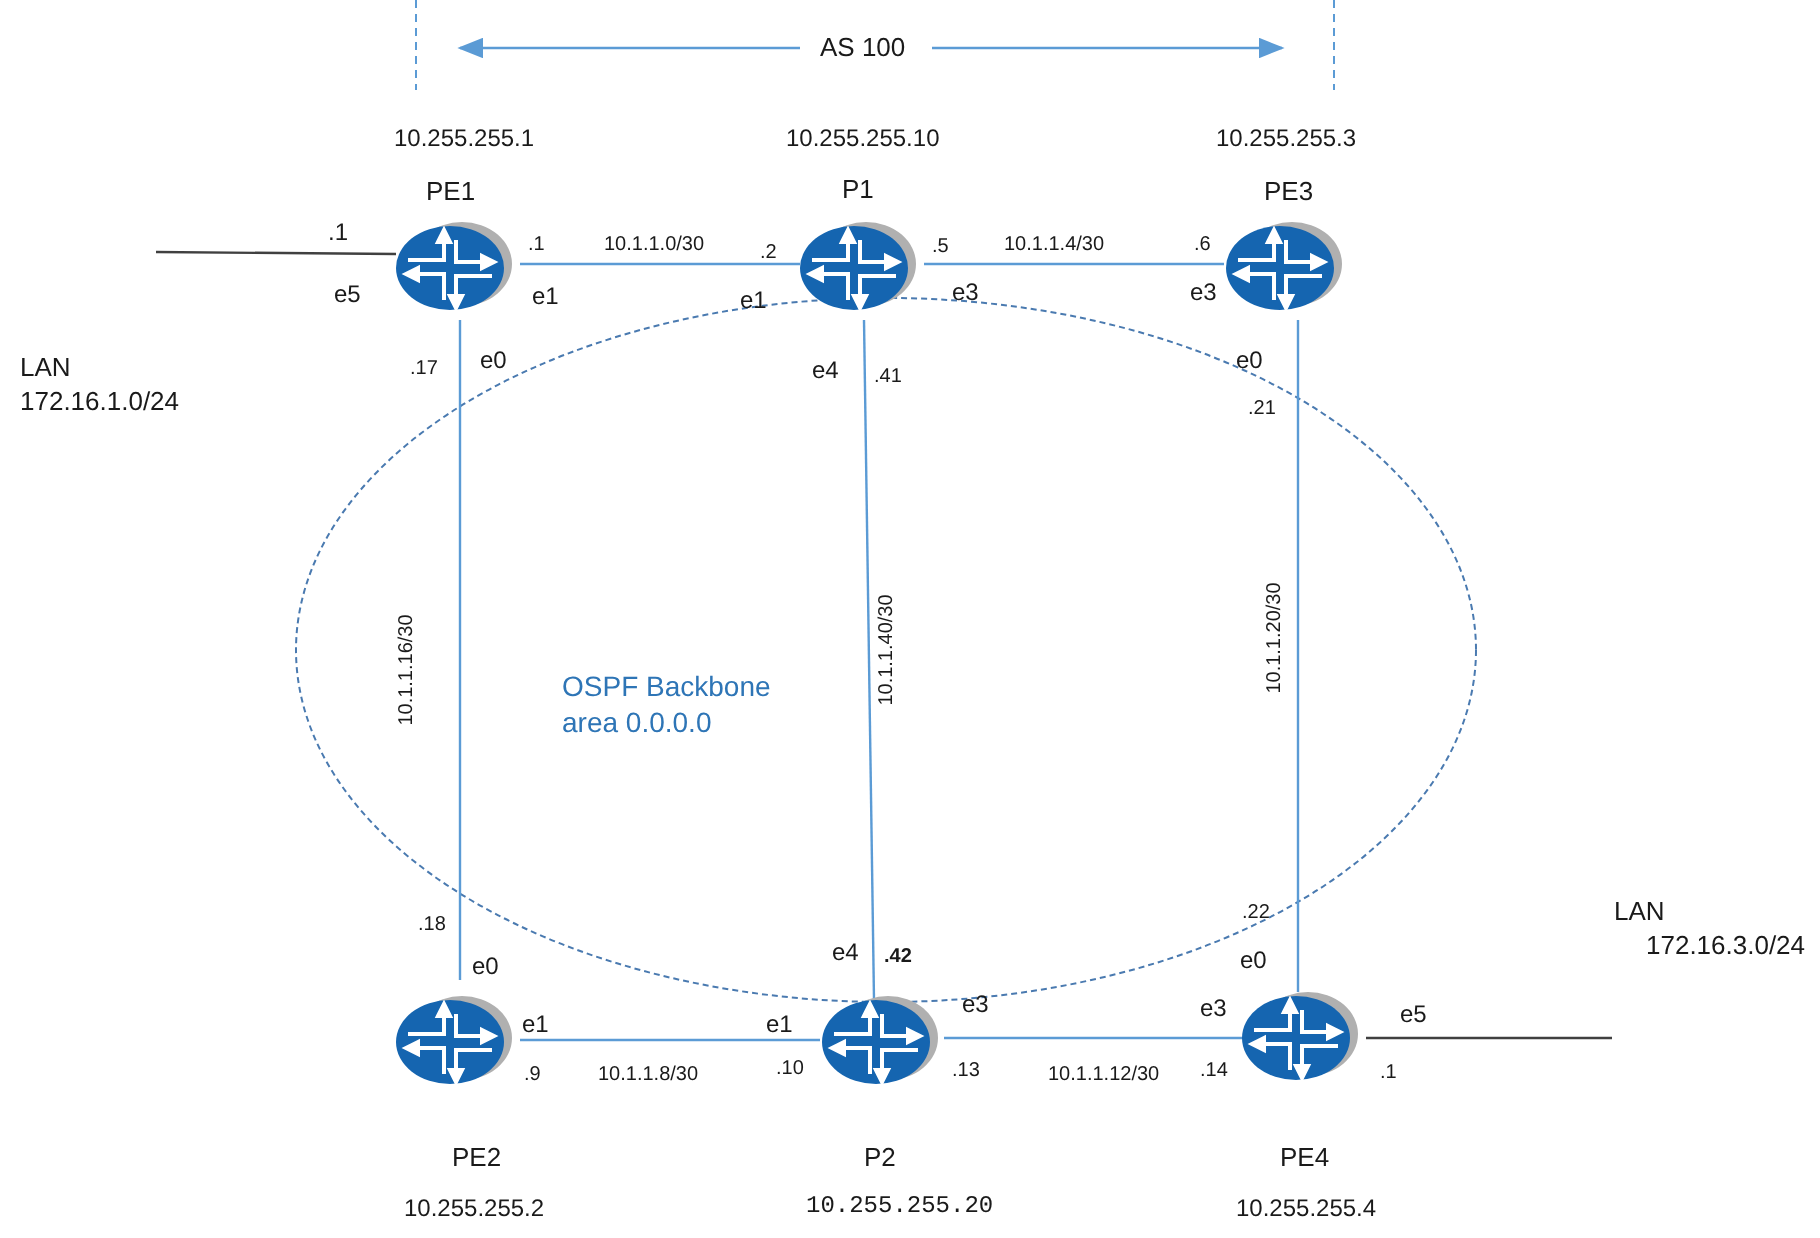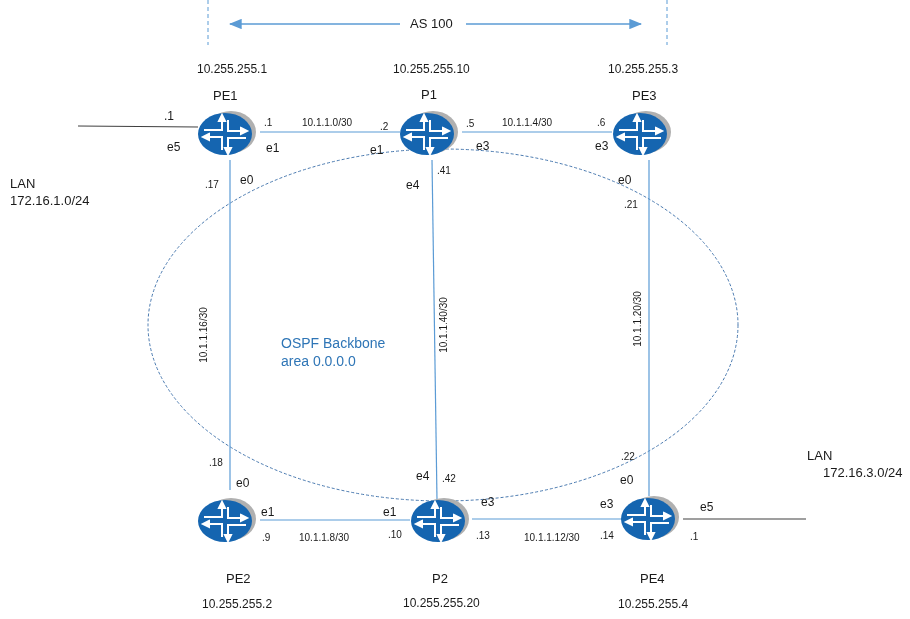--- a/index.html
+++ b/index.html
@@ -163,21 +163,21 @@
   <div class="lbl" style="left:197px; top:62px;">10.255.255.1</div>
   <div class="lbl md" style="left:213px; top:89px;">PE1</div>
   <div class="lbl" style="left:393px; top:62px;">10.255.255.10</div>
   <div class="lbl md" style="left:421px; top:88px;">P1</div>
   <div class="lbl" style="left:608px; top:62px;">10.255.255.3</div>
   <div class="lbl md" style="left:632px; top:89px;">PE3</div>
 
   <div class="lbl md" style="left:226px; top:572px;">PE2</div>
   <div class="lbl" style="left:202px; top:597px;">10.255.255.2</div>
   <div class="lbl md" style="left:432px; top:572px;">P2</div>
-  <div class="lbl" style="left:403px; top:596px;">10.255.255.20</div>
+  <div class="lbl" style="left:403px; top:596px;font-family:Liberation Mono, monospace;">10.255.255.20</div>
   <div class="lbl md" style="left:640px; top:572px;">PE4</div>
   <div class="lbl" style="left:618px; top:597px;">10.255.255.4</div>
 
   <div class="ospf" style="left:281px; top:334px;">OSPF Backbone</div>
   <div class="ospf" style="left:281px; top:352px;">area 0.0.0.0</div>
 
   <div class="lbl sm" style="left:302px; top:116px;">10.1.1.0/30</div>
   <div class="lbl sm" style="left:264px; top:116px;">.1</div>
   <div class="lbl" style="left:266px; top:141px;">e1</div>
   <div class="lbl sm" style="left:380px; top:120px;">.2</div>
@@ -189,24 +189,24 @@
   <div class="lbl sm" style="left:597px; top:116px;">.6</div>
   <div class="lbl" style="left:595px; top:139px;">e3</div>
 
   <div class="lbl sm" style="left:205px; top:178px;">.17</div>
   <div class="lbl" style="left:240px; top:173px;">e0</div>
   <div class="lbl rot" style="left:176px; top:328px;">10.1.1.16/30</div>
   <div class="lbl sm" style="left:209px; top:456px;">.18</div>
   <div class="lbl" style="left:236px; top:476px;">e0</div>
 
   <div class="lbl" style="left:406px; top:178px;">e4</div>
-  <div class="lbl sm" style="left:437px; top:164px;text-align:right;">.41</div>
+  <div class="lbl sm" style="left:437px; top:182px;text-align:right;">.41</div>
   <div class="lbl rot" style="left:416px; top:318px;">10.1.1.40/30</div>
   <div class="lbl" style="left:416px; top:469px;">e4</div>
-  <div class="lbl sm" style="left:442px; top:472px;">.42</div>
+  <div class="lbl sm" style="left:442px; top:472px;font-weight:bold;">.42</div>
 
   <div class="lbl" style="left:618px; top:173px;">e0</div>
   <div class="lbl sm" style="left:624px; top:198px;">.21</div>
   <div class="lbl rot" style="left:610px; top:312px;">10.1.1.20/30</div>
   <div class="lbl sm" style="left:621px; top:450px;">.22</div>
   <div class="lbl" style="left:620px; top:473px;">e0</div>
 
   <div class="lbl" style="left:261px; top:505px;">e1</div>
   <div class="lbl sm" style="left:262px; top:531px;">.9</div>
   <div class="lbl sm" style="left:299px; top:531px;">10.1.1.8/30</div>

